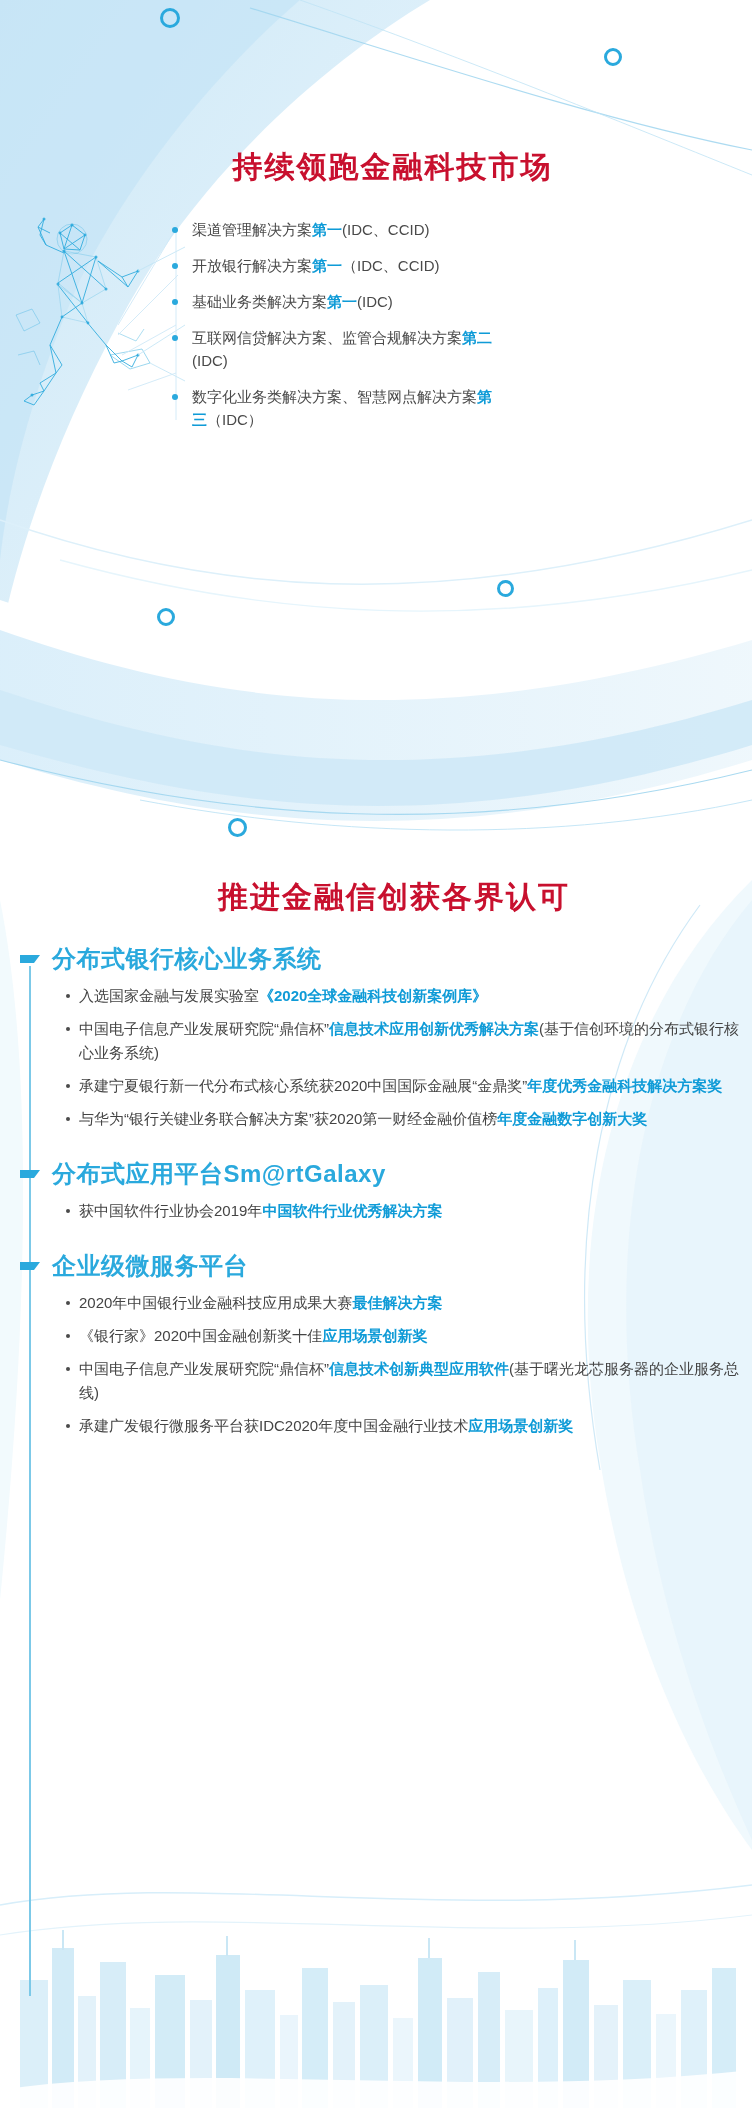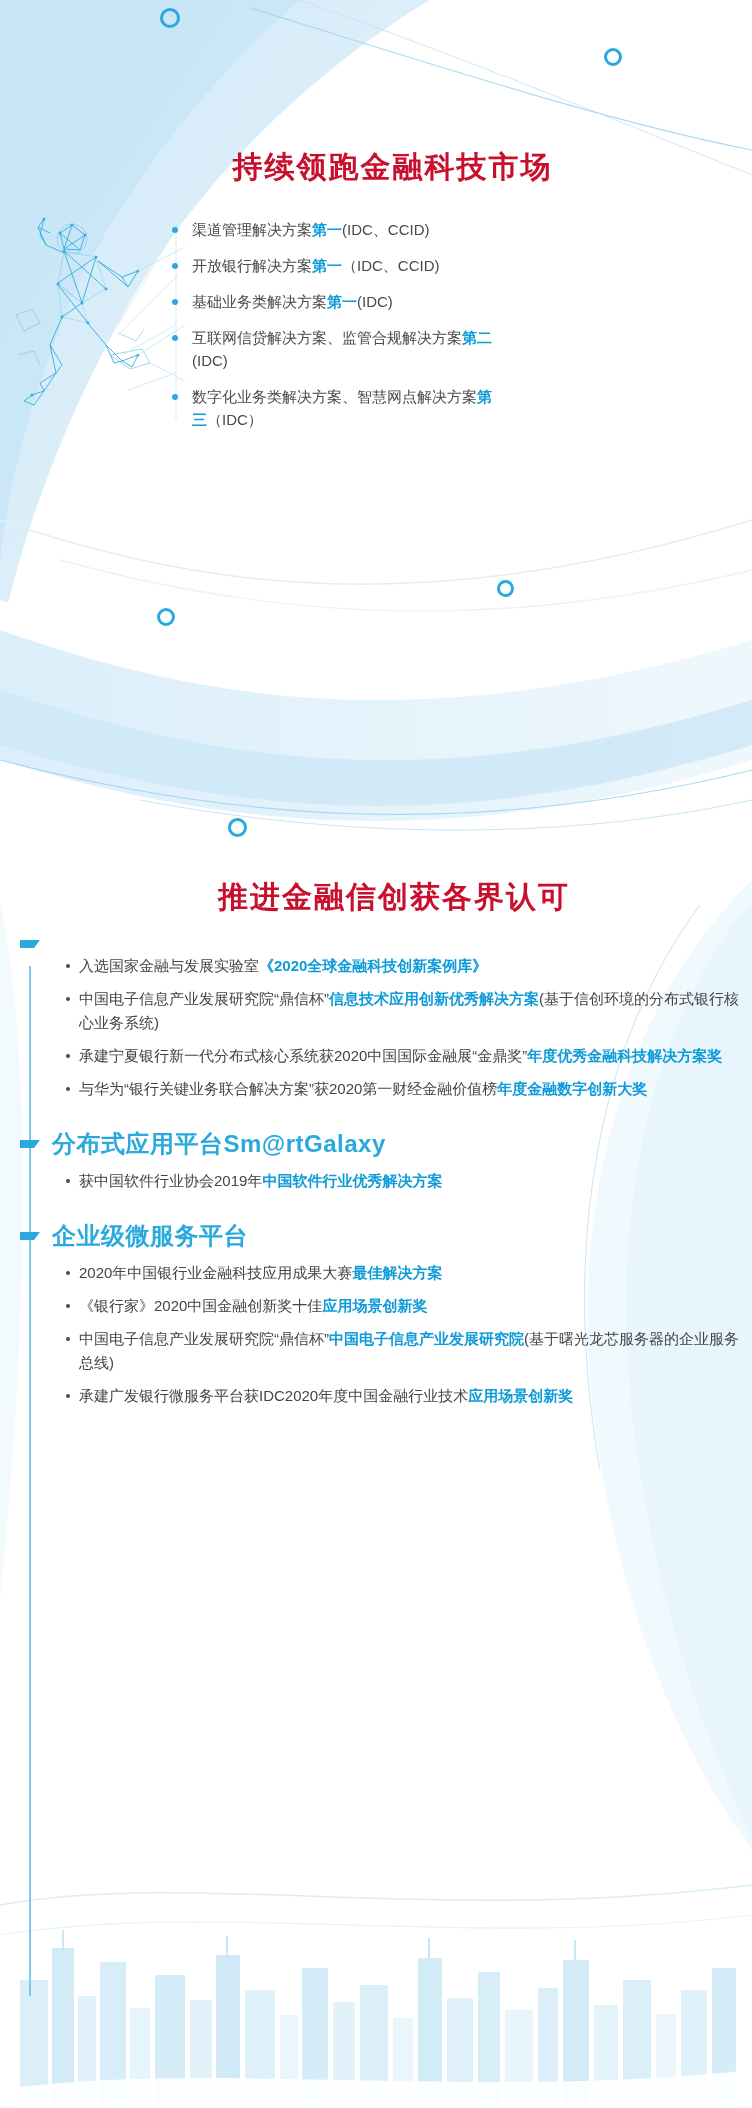--- a/index.html
+++ b/index.html
@@ -250,20 +250,21 @@
 
     <h1 class="title-red sec2-title">推进金融信创获各界认可</h1>
 
     <div class="rail" style="top:86px;height:1030px;"></div>
 
     <div class="group">
       <div class="group-head">
         <svg class="arrow-mark" viewBox="0 0 22 12">
           <path d="M0,2 L20,2 L14,10 L0,10 Z" fill="#2aa9dd"></path>
         </svg>
+        <span class="group-title">分布式银行核心业务系统</span>
       </div>
       <ul class="g-list">
         <li class="g-item">
           <span class="g-dot"></span>
           <span class="g-text"><span>入选国家金融与发展实验室</span><span class="hl">《2020全球金融科技创新案例库》</span></span>
         </li>
         <li class="g-item">
           <span class="g-dot"></span>
           <span class="g-text"><span>中国电子信息产业发展研究院“鼎信杯”</span><span class="hl">信息技术应用创新优秀解决方案</span><span>(基于信创环境的分布式银行核心业务系统)</span></span>
         </li>
@@ -304,21 +305,21 @@
         <li class="g-item">
           <span class="g-dot"></span>
           <span class="g-text"><span>2020年中国银行业金融科技应用成果大赛</span><span class="hl">最佳解决方案</span></span>
         </li>
         <li class="g-item">
           <span class="g-dot"></span>
           <span class="g-text"><span>《银行家》2020中国金融创新奖十佳</span><span class="hl">应用场景创新奖</span></span>
         </li>
         <li class="g-item">
           <span class="g-dot"></span>
-          <span class="g-text"><span>中国电子信息产业发展研究院“鼎信杯”</span><span class="hl">中国电子信息产业发展研究院</span><span>(基于曙光龙芯服务器的企业服务总线)</span></span>
+          <span class="g-text"><span>中国电子信息产业发展研究院“鼎信杯”</span><span class="hl">信息技术创新典型应用软件</span><span>(基于曙光龙芯服务器的企业服务总线)</span></span>
         </li>
         <li class="g-item">
           <span class="g-dot"></span>
           <span class="g-text"><span>承建广发银行微服务平台获IDC2020年度中国金融行业技术</span><span class="hl">应用场景创新奖</span></span>
         </li>
       </ul>
     </div>
   </div>
 
 </div>

